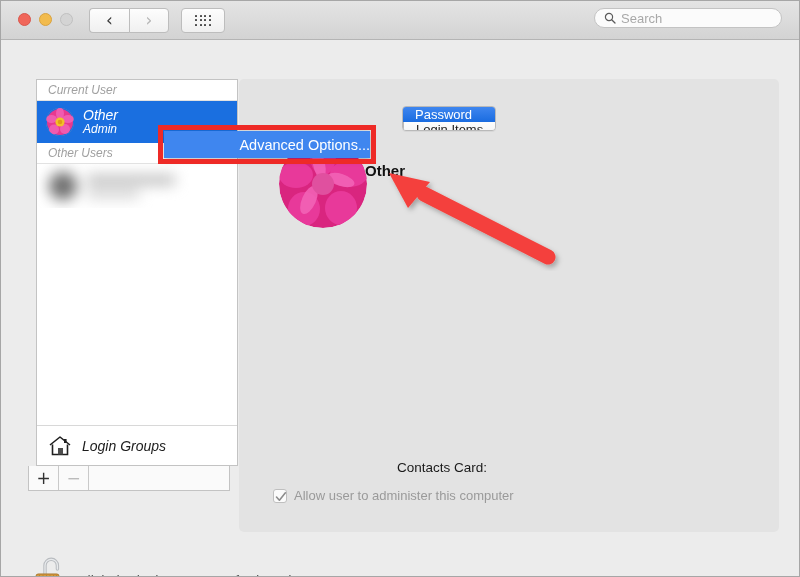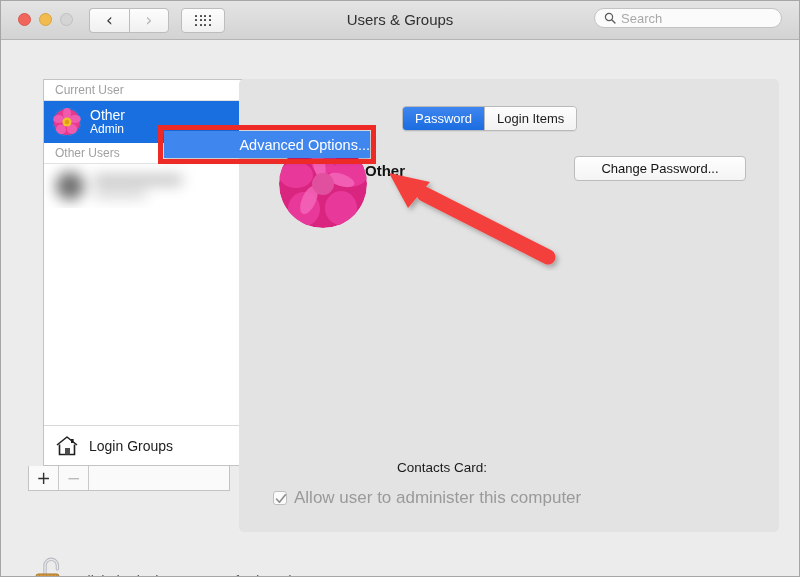--- a/index.html
+++ b/index.html
@@ -115,26 +115,27 @@
   .body-area {
     position: absolute;
     left: 0; top: 39px;
     width: 800px; height: 538px;
     background: #ececec;
   }
 
   
   .sidebar {
     position: absolute;
-    left: 42px; top: 39px;
+    left: 35px; top: 39px;
     width: 202px; height: 387px;
     background: #ffffff;
     border: 1px solid #c3c3c3;
     box-sizing: border-box;
     overflow: hidden;
+    font-style: italic;
   }
   .grp-header {
     font-size: 12px;
     color: #a0a0a0;
     padding: 3px 0 3px 11px;
     background: #ffffff;
     border-bottom: 1px solid #e2e2e2;
   }
   .user-row {
     display: flex;
@@ -274,20 +275,21 @@
 
   .tabs {
     position: absolute;
     left: 163px; top: 27px;
     display: flex;
     border: 1px solid #b9b9b9;
     border-radius: 4px;
     overflow: hidden;
     height: 23px;
     box-shadow: 0 1px 0 rgba(0,0,0,0.05);
+    flex-direction: column;
   }
   .tab {
     font-size: 13px;
     padding: 0 12px;
     display: flex;
     align-items: center;
     background: linear-gradient(to bottom, #fdfdfd, #f2f2f2);
     color: #1d1d1d;
   }
   .tab.active {
@@ -356,21 +358,21 @@
     width: 14px; height: 14px;
     background: #fbfbfb;
     border: 1px solid #bfbfbf;
     border-radius: 3px;
     box-sizing: border-box;
     position: relative;
     flex: none;
   }
   .cbox svg { position: absolute; left: 1px; top: 1px; }
   .admin-label {
-    font-size: 17px;
+    font-size: 13px;
     color: #9a9a9a;
     margin-left: 7px;
   }
 
   
   .lock-area {
     position: absolute;
     left: 0; top: 500px;
     width: 100%; height: 77px;
   }
@@ -444,21 +446,20 @@
           <i></i>
           <i></i>
           <i></i>
           <i></i>
           <i></i>
           <i></i>
           <i></i>
       </span>
     </div>
 
-    <div class="win-title">Users &amp; Groups</div>
 
     <div class="searchfield">
       <svg class="search-ico" viewBox="0 0 12 12">
         <circle cx="5" cy="5" r="3.6" fill="none" stroke="#5a5a5a" stroke-width="1.2"></circle>
         <line x1="7.7" y1="7.7" x2="11" y2="11" stroke="#5a5a5a" stroke-width="1.3" stroke-linecap="round"></line>
       </svg>
       <span class="search-ph">Search</span>
     </div>
   </div>
 
@@ -538,21 +539,20 @@
             <ellipse cx="40" cy="24" rx="6" ry="16" transform="rotate(-12 40 24)"></ellipse>
             <ellipse cx="62" cy="40" rx="14" ry="6" transform="rotate(18 62 40)"></ellipse>
             <ellipse cx="30" cy="60" rx="7" ry="15" transform="rotate(24 30 60)"></ellipse>
           </g>
           <circle cx="44" cy="44" r="11" fill="#e0509f"></circle>
         </svg>
       </div>
 
       <div class="acct-name">Other</div>
 
-      <div class="change-pw">Change Password...</div>
 
       <div class="contacts-label">Contacts Card:</div>
 
       <div class="admin-check">
         <span class="cbox">
           <svg width="12" height="12" viewBox="0 0 12 12">
             <path d="M1.5 6 L4.4 9.2 L10.4 1.8" fill="none" stroke="#8c8c8c" stroke-width="1.6" stroke-linecap="round" stroke-linejoin="round"></path>
           </svg>
         </span>
         <span class="admin-label">Allow user to administer this computer</span>

